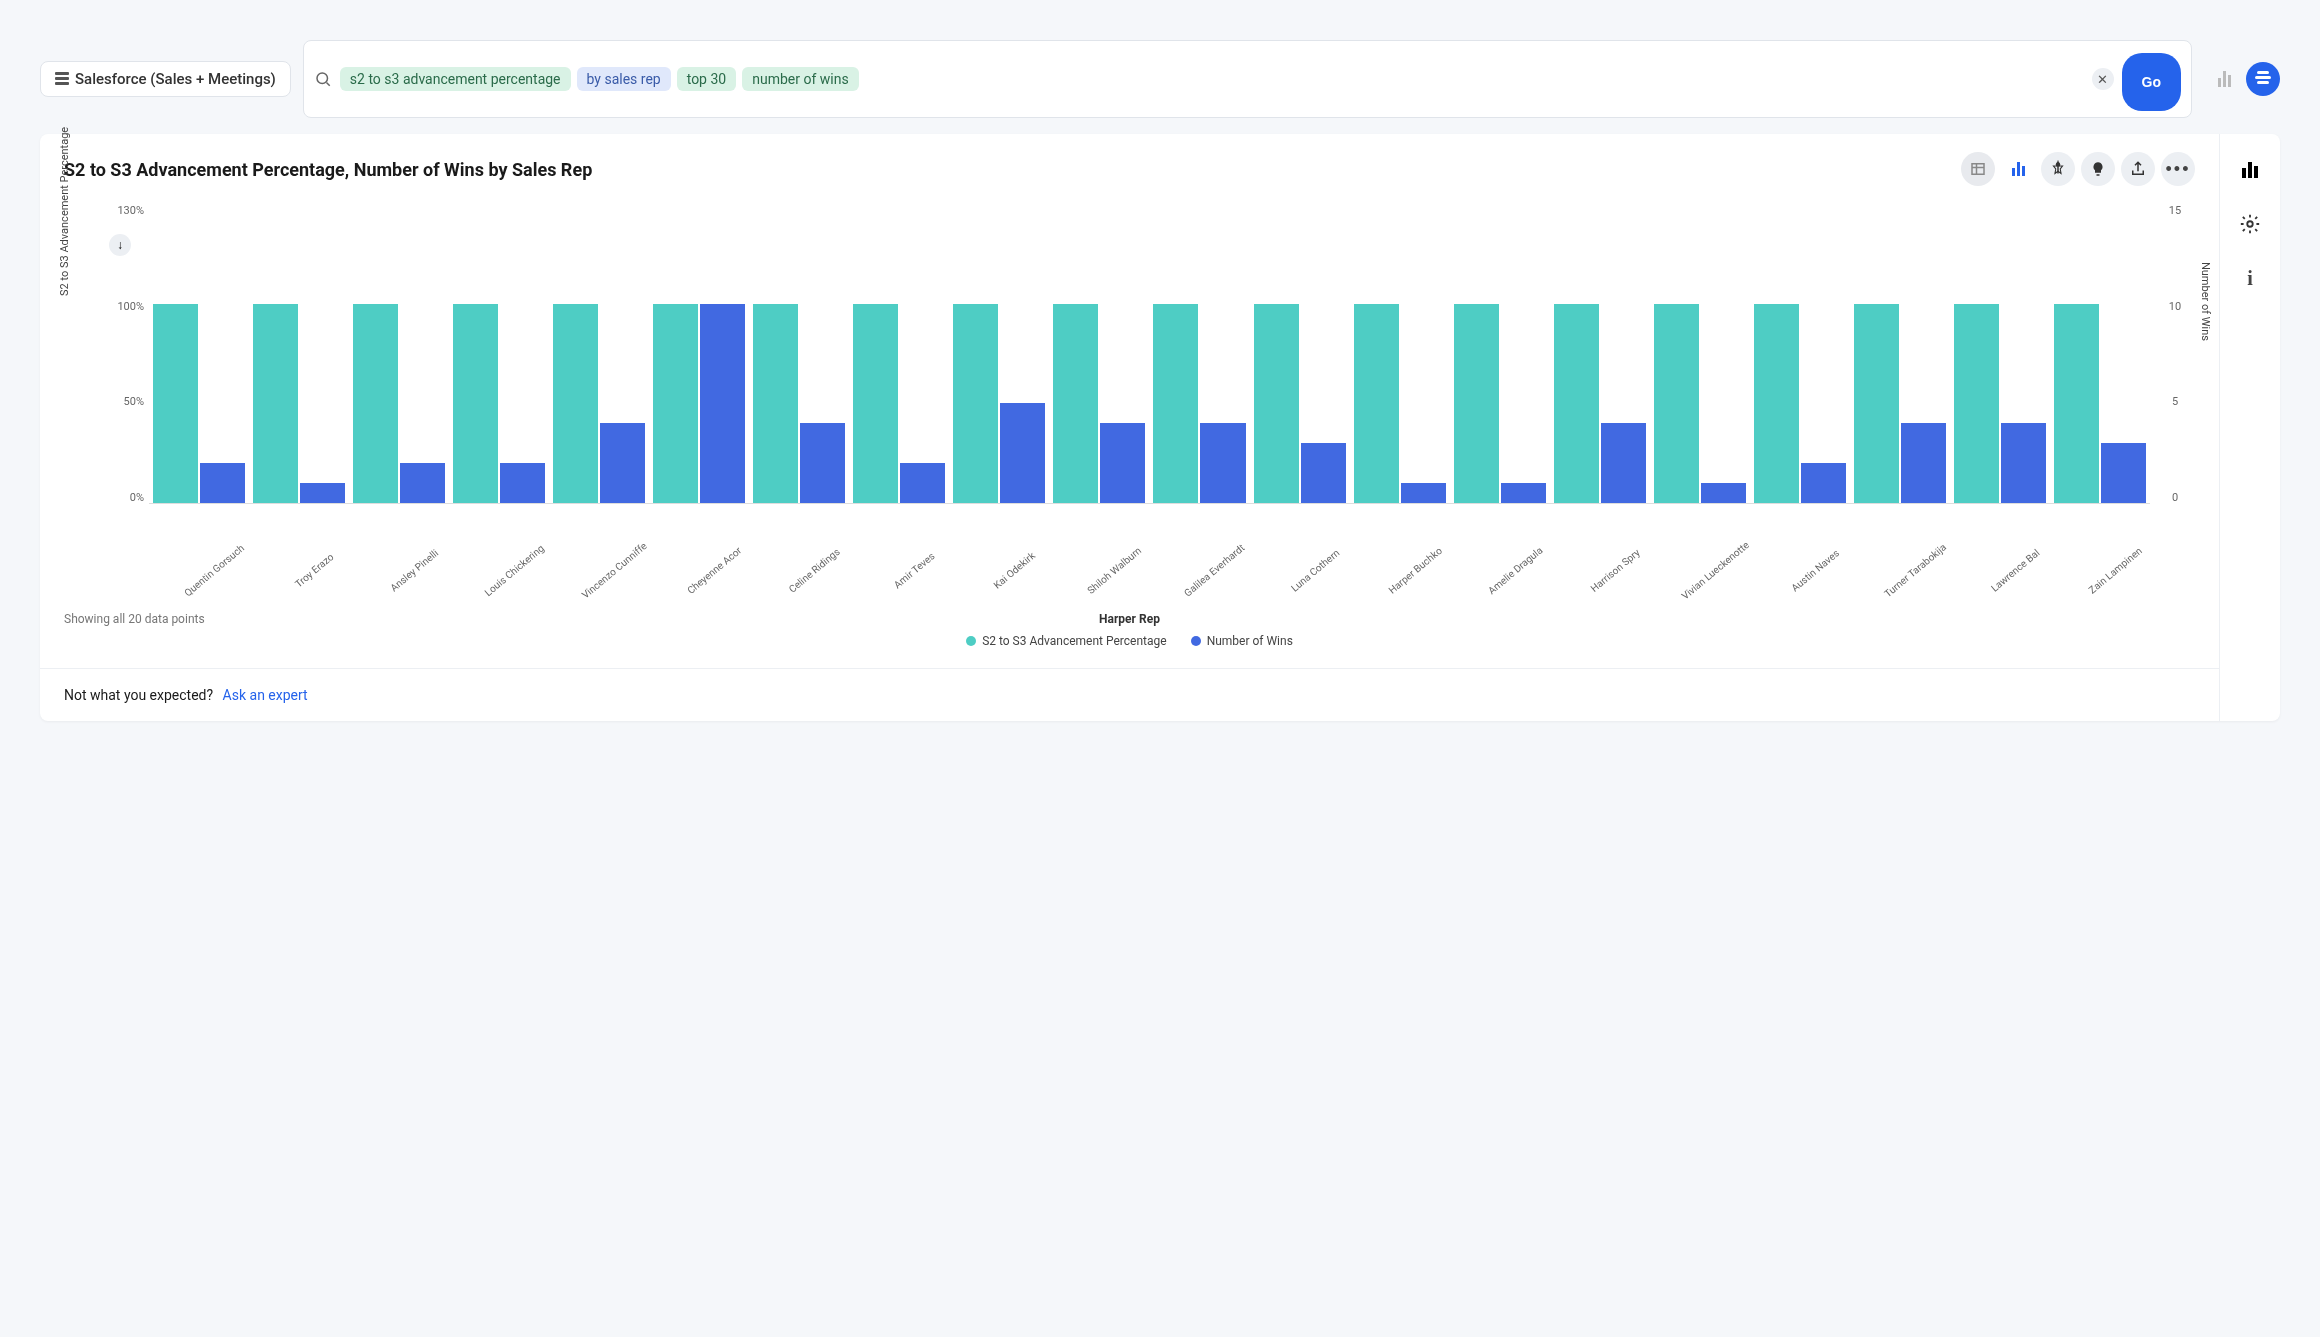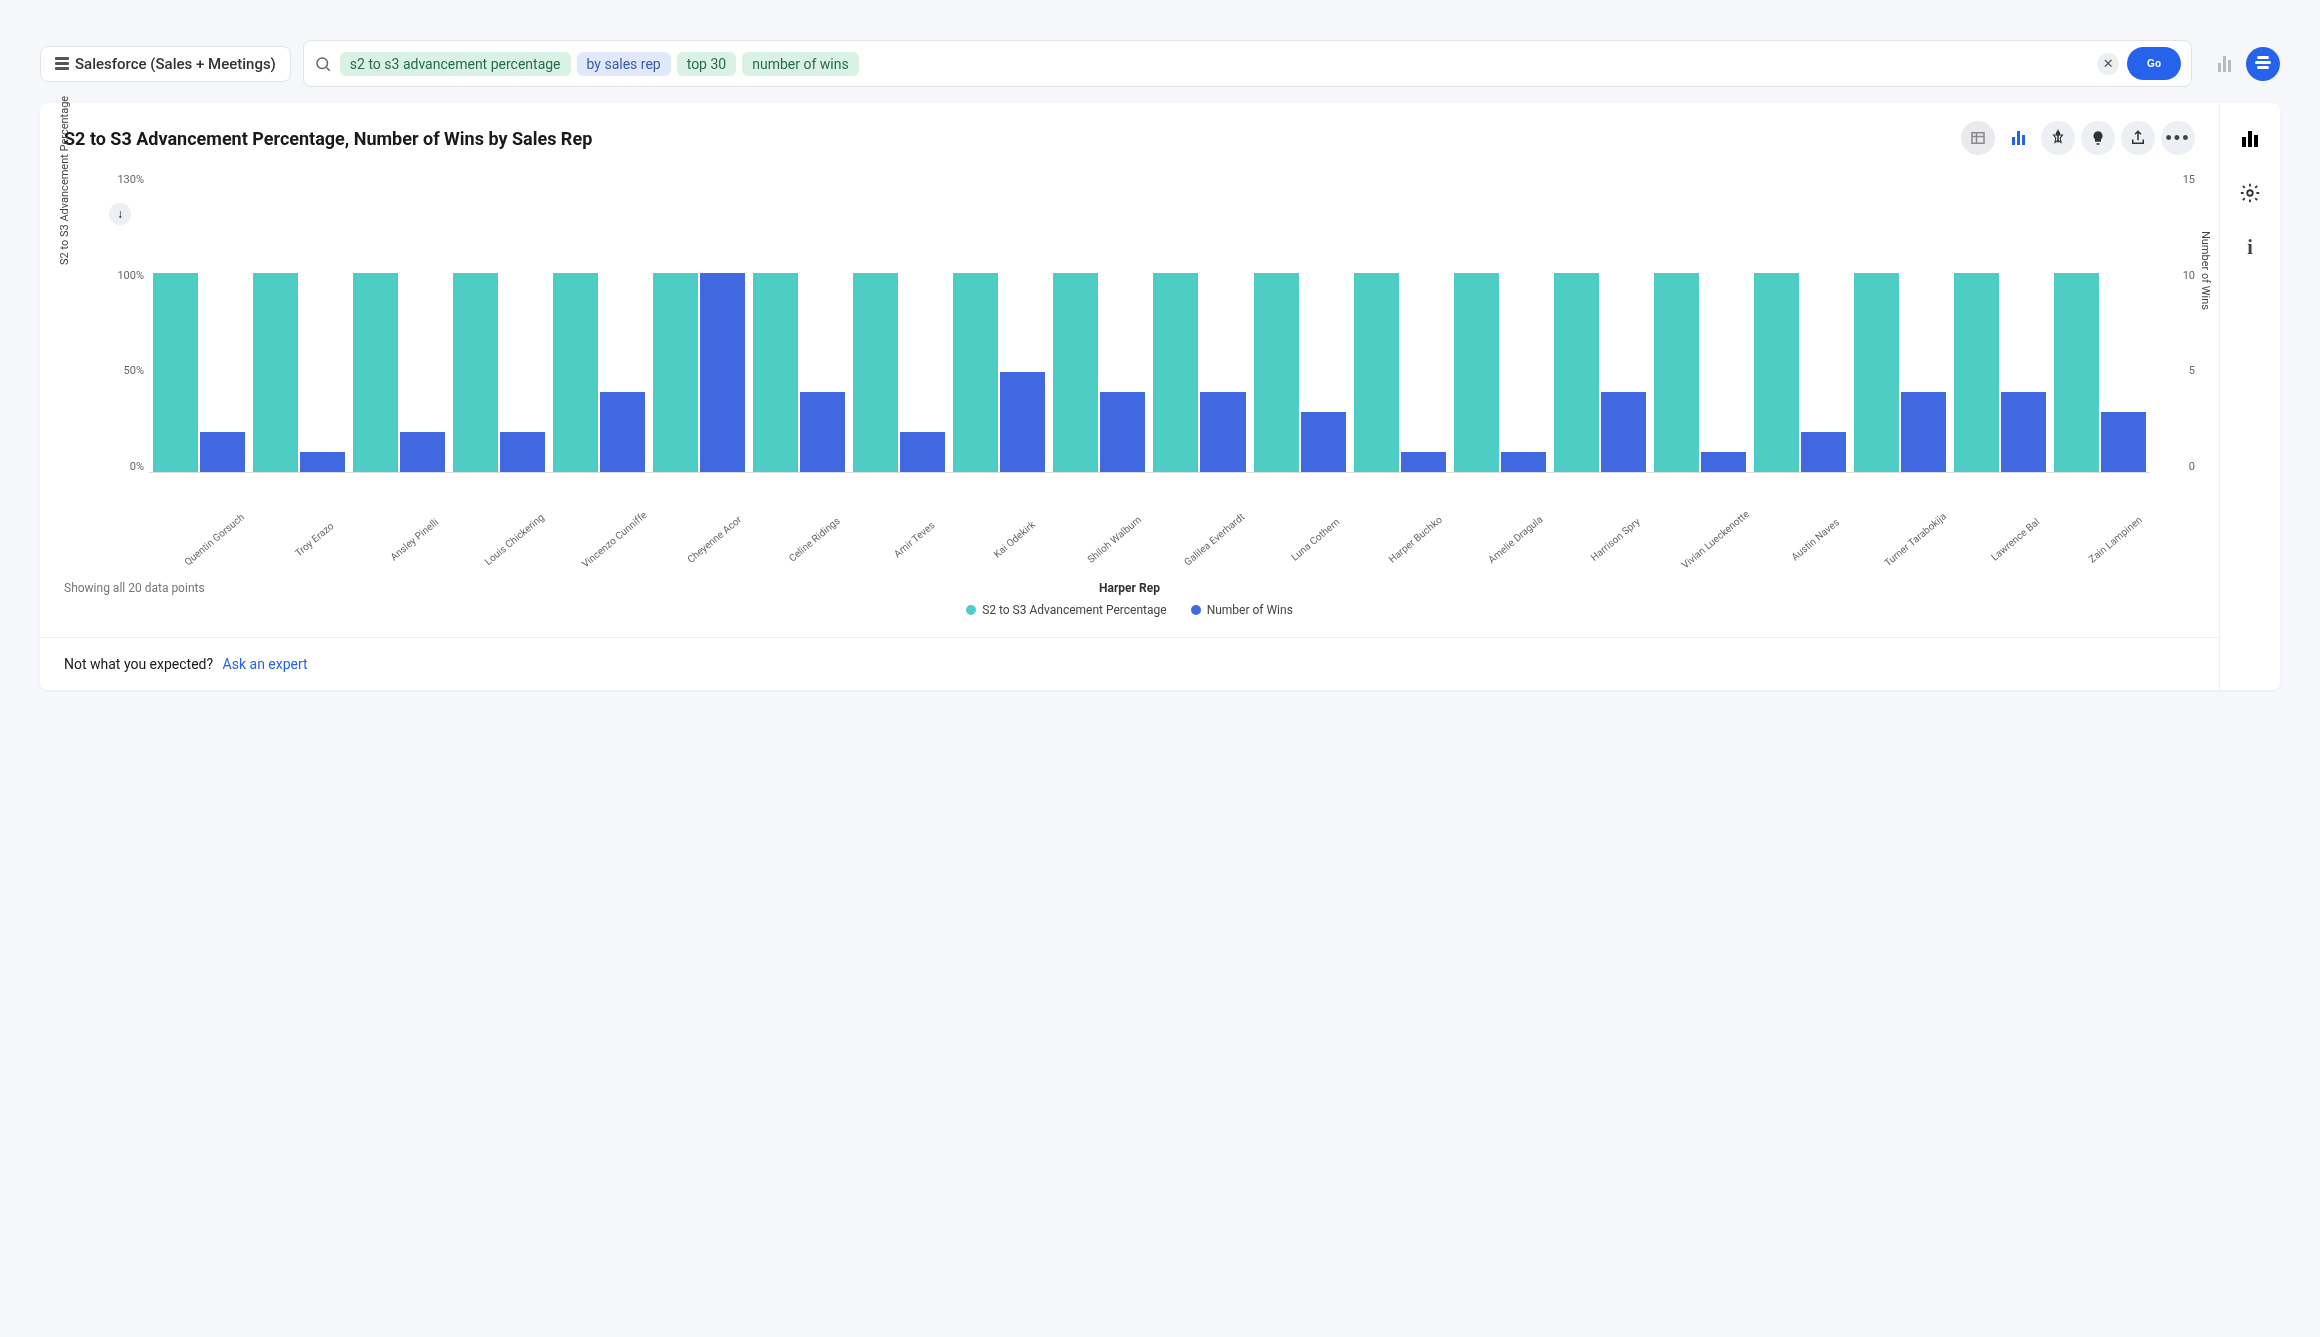--- a/index.html
+++ b/index.html
@@ -8,21 +8,21 @@
 .topbar { display: flex; align-items: center; gap: 12px; margin-bottom: 16px; }
 .source-chip { display: flex; align-items: center; gap: 6px; background: #fff; border: 1px solid #e0e4ea; border-radius: 8px; padding: 8px 14px; font-size: 15px; font-weight: 500; color: #333; }
 .source-icon { width: 14px; height: 14px; display: inline-flex; flex-direction: column; gap: 2px; }
 .source-icon span { height: 3px; background: #555; border-radius: 1px; }
 .searchbar { flex: 1; display: flex; align-items: center; gap: 8px; background: #fff; border: 1px solid #e0e4ea; border-radius: 8px; padding: 6px 10px; }
 .search-icon { width: 18px; height: 18px; color: #666; }
 .pill { padding: 4px 10px; border-radius: 6px; font-size: 14px; }
 .pill-green { background: #d9f2e5; color: #2a6b4a; }
 .pill-blue { background: #e0e8fb; color: #3a5ba8; }
 .clear-btn { margin-left: auto; width: 22px; height: 22px; border-radius: 50%; background: #eceff3; display: flex; align-items: center; justify-content: center; font-size: 13px; color: #555; cursor: pointer; border: none; }
-.go-btn { background: #2563eb; color: #fff; border: none; border-radius: 20px; padding: 11px 20px; font-weight: 600; font-size: 10px; cursor: pointer; }
+.go-btn { background: #2563eb; color: #fff; border: none; border-radius: 20px; padding: 21px 20px; font-weight: 600; font-size: 14px; cursor: pointer; margin-top: 6px; }
 .top-right { display: flex; align-items: center; gap: 10px; margin-left: 8px; }
 .mini-icon { width: 24px; height: 24px; display: flex; align-items: center; justify-content: center; color: #888; }
 .avatar { width: 34px; height: 34px; border-radius: 50%; background: #2563eb; display: flex; align-items: center; justify-content: center; }
 .avatar-icon { width: 16px; height: 16px; display: flex; flex-direction: column; gap: 2px; align-items: center; }
 .avatar-icon span { height: 3px; background: #fff; border-radius: 2px; }
 .avatar-icon span:nth-child(1){width:12px;} .avatar-icon span:nth-child(2){width:16px;} .avatar-icon span:nth-child(3){width:12px;}
 
 .main { display: flex; gap: 0; background: #fff; border-radius: 8px; box-shadow: 0 1px 3px rgba(0,0,0,0.05); }
 .card { flex: 1; border-right: 1px solid #eceff3; }
 .card-header { display: flex; align-items: center; justify-content: space-between; padding: 18px 24px 8px; }
@@ -42,21 +42,21 @@
 .sidebar-icon { width: 36px; height: 36px; display:flex; align-items:center; justify-content:center; color:#444; cursor:pointer; border-radius:50%; }
 .sidebar-icon .bars{display:flex;align-items:flex-end;gap:2px;height:16px;}
 .sidebar-icon .bars span{width:4px;background:#000;}
 .sidebar-icon .bars span:nth-child(1){height:10px;}
 .sidebar-icon .bars span:nth-child(2){height:16px;}
 .sidebar-icon .bars span:nth-child(3){height:12px;}
 
 .chart-wrap { padding: 10px 24px 20px; }
 .chart-area { position: relative; height: 340px; }
 .y1-ticks { position: absolute; left: 30px; top: 0; bottom: 40px; width: 50px; display:flex; flex-direction:column; justify-content:space-between; align-items:flex-end; font-size:11px; color:#666; }
-.y2-ticks { position: absolute; right: 0; top: 0; bottom: 40px; width: 40px; display:flex; flex-direction:column; justify-content:space-between; align-items:flex-end; font-size:11px; color:#666; }
+.y2-ticks { position: absolute; right: 0; top: 0; bottom: 40px; width: 40px; display:flex; flex-direction:column; justify-content:space-between; align-items:center; font-size:11px; color:#666; }
 .y1-label { position:absolute; left:0; top:50%; transform: rotate(-90deg) translateX(50%); transform-origin: left center; font-size:11px; color:#444; white-space:nowrap; }
 .y2-label { position:absolute; right:-10px; top:50%; transform: rotate(90deg) translateX(-50%); transform-origin: right center; font-size:11px; color:#444; white-space:nowrap; }
 .plot { position:absolute; left:85px; right:45px; top:0; bottom:40px; border-bottom:1px solid #ddd; display:flex; align-items:flex-end; justify-content:space-around; }
 .group { flex:1; display:flex; align-items:flex-end; justify-content:center; gap:2px; height:100%; position:relative; }
 .bar1 { width: 45%; background:#4ecdc4; }
 .bar2 { width: 45%; background:#4169e1; }
 .xlabels { position:absolute; left:85px; right:45px; bottom: -70px; height: 90px; display:flex; }
 .xlabel { flex:1; font-size:10px; color:#666; text-align:center; transform: rotate(-40deg); transform-origin: top right; white-space:nowrap; position:relative; top:10px; }
 .collapse-btn { position:absolute; left:45px; top:30px; width:22px; height:22px; border-radius:50%; background:#eceff3; display:flex; align-items:center; justify-content:center; font-size:12px; border:none; cursor:pointer;}
 .chart-foot { margin-top: 68px; display:flex; flex-direction:column; align-items:center; gap:8px; position:relative; }

